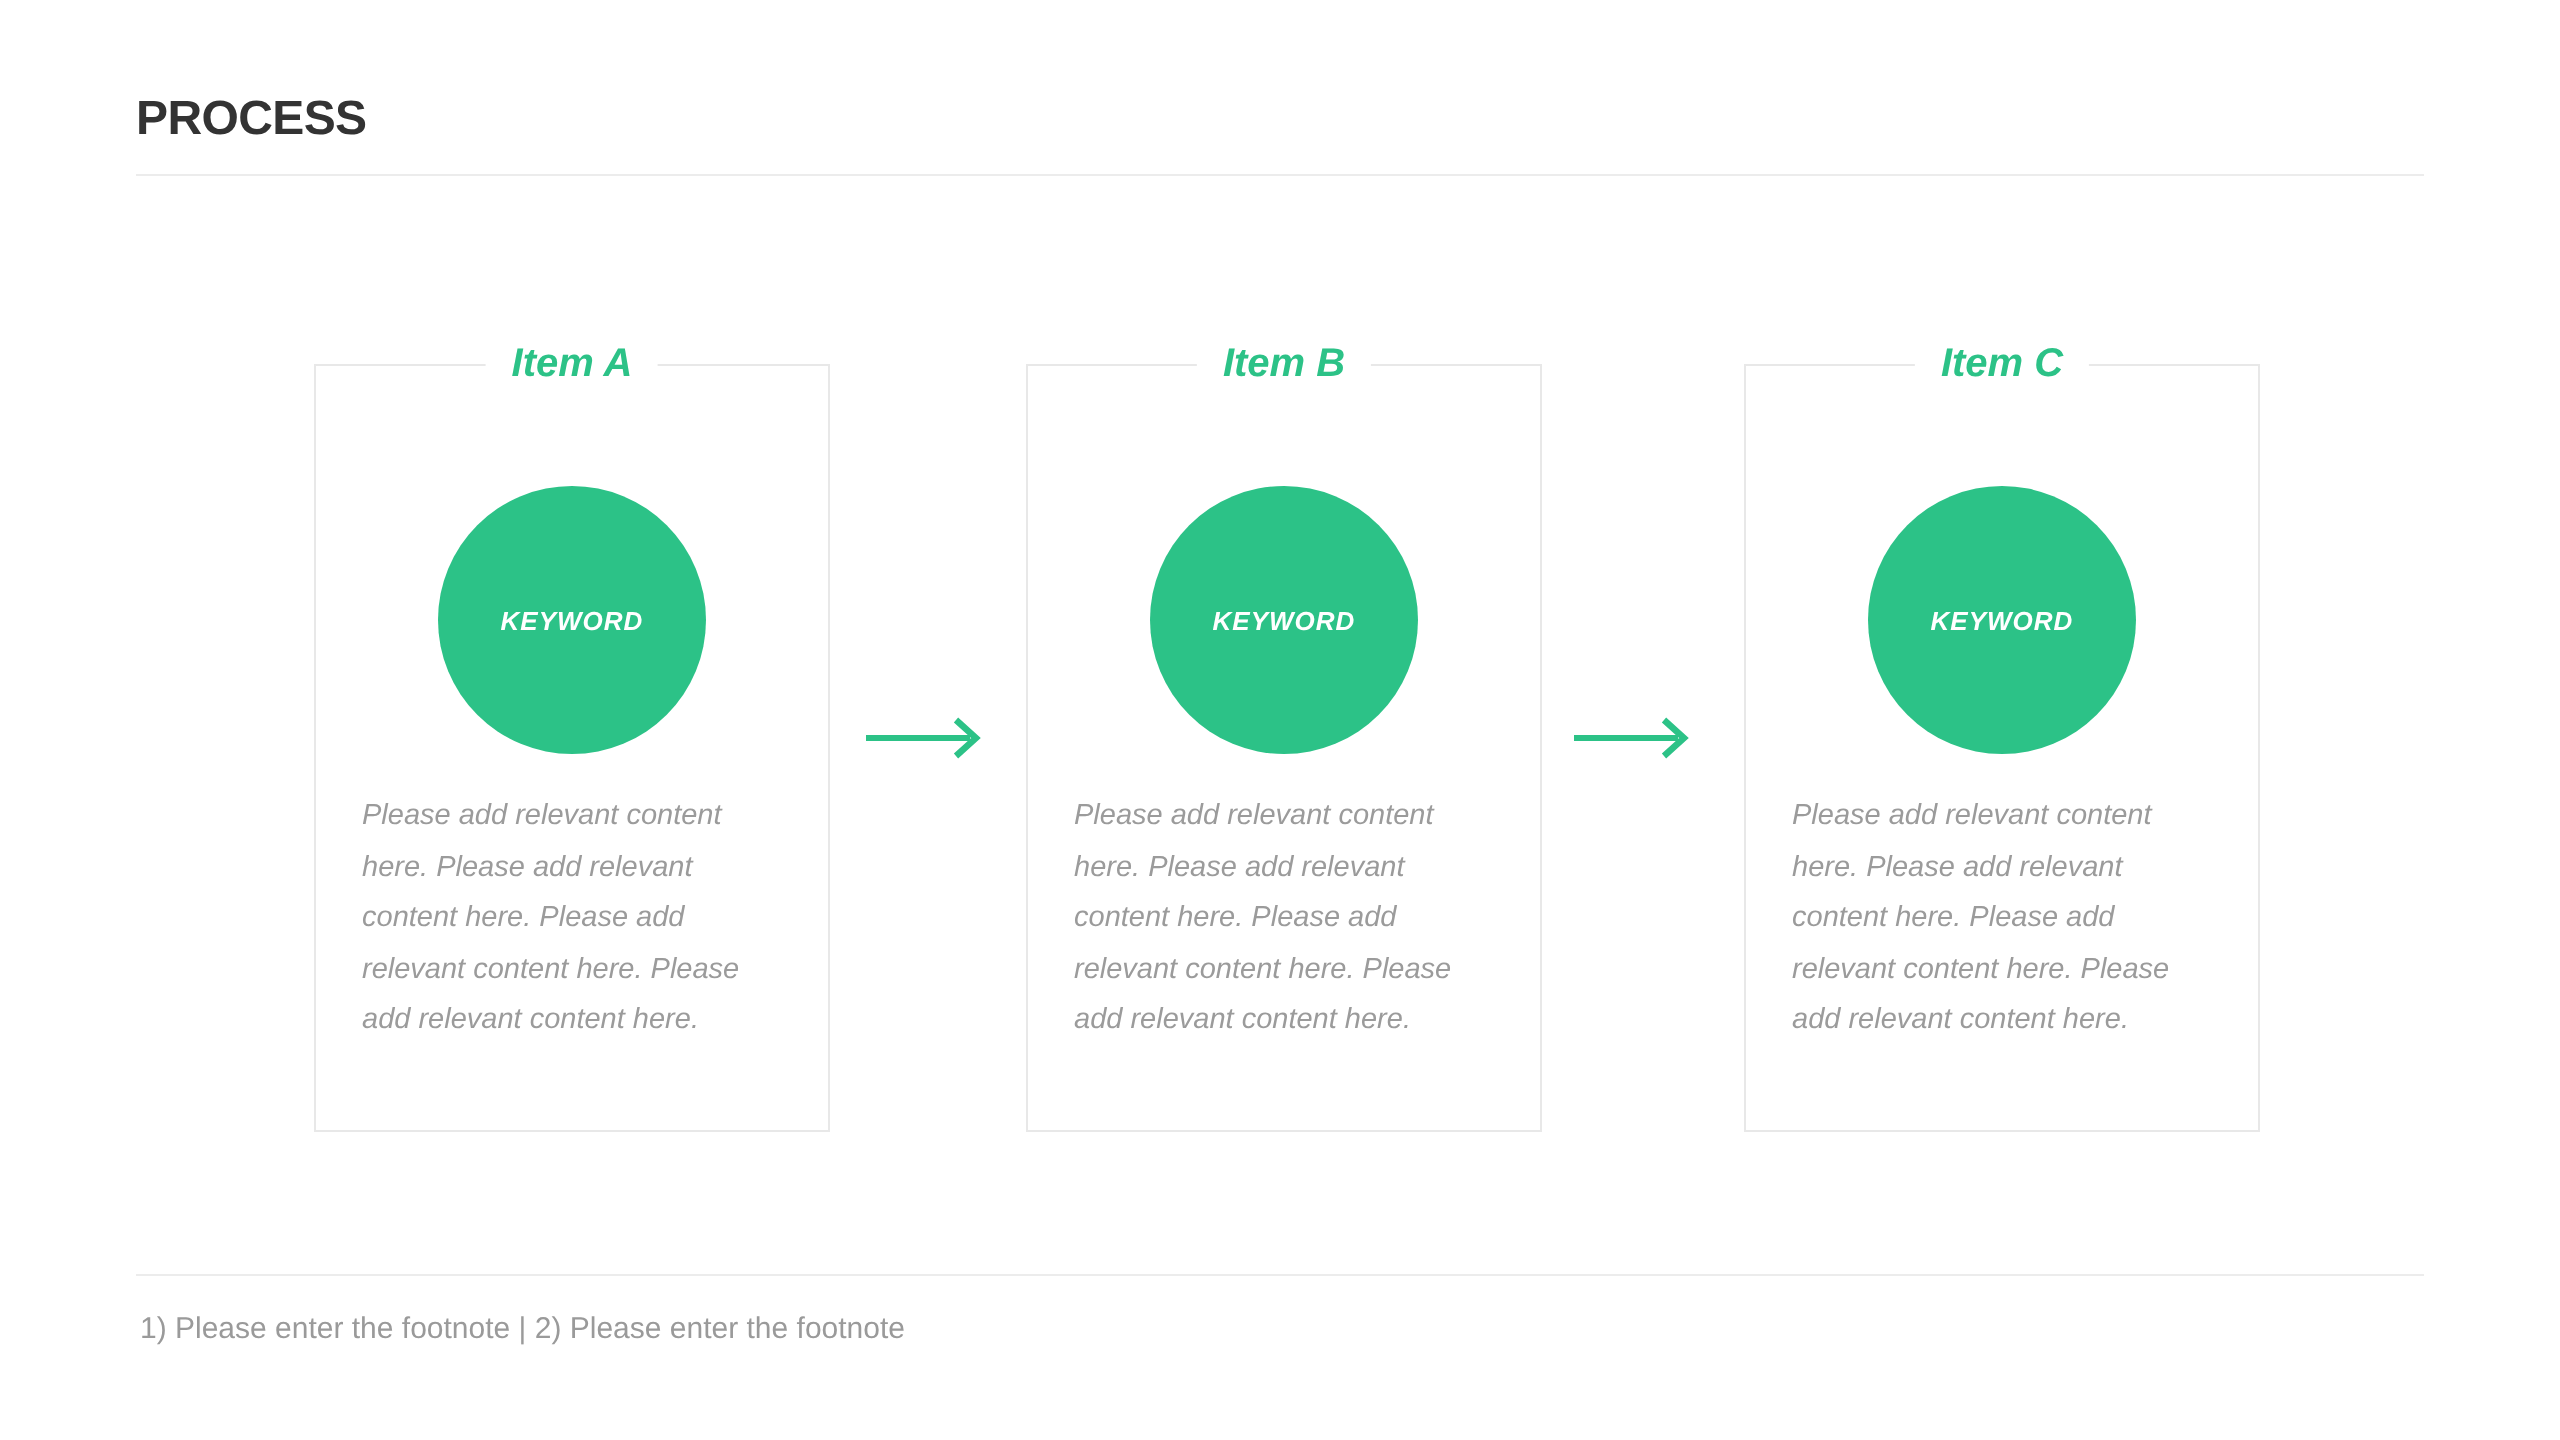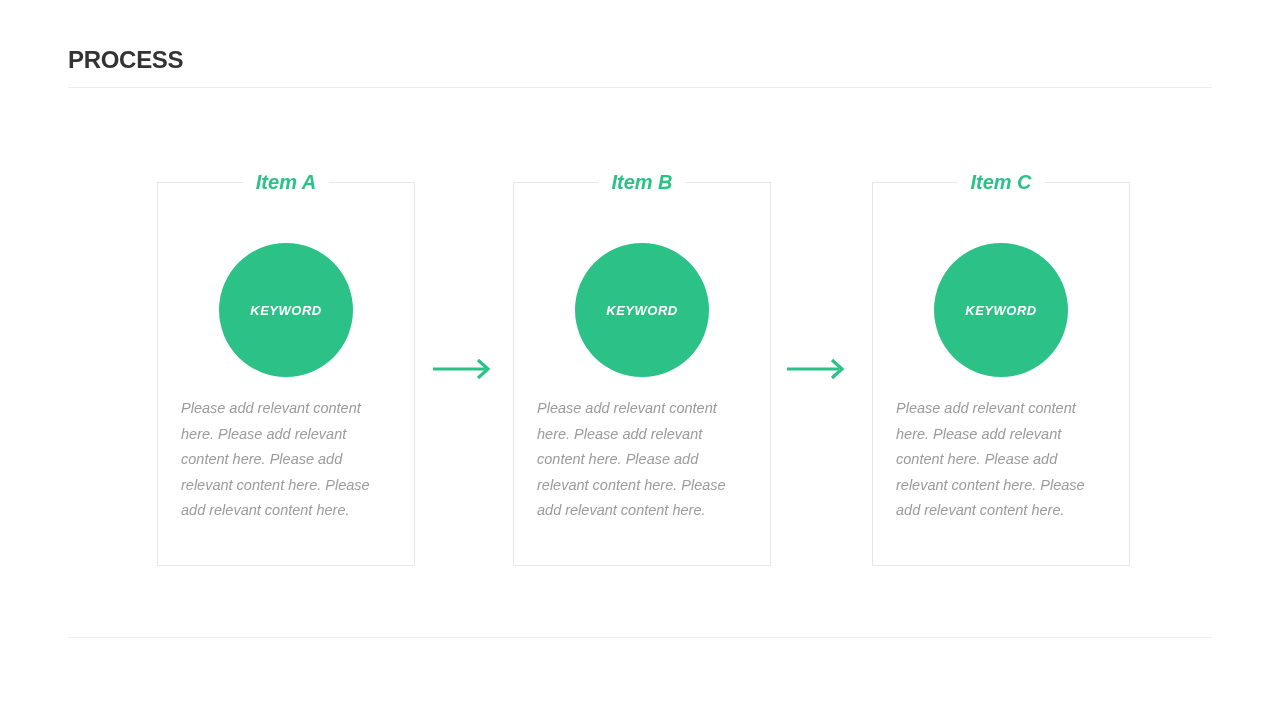--- a/index.html
+++ b/index.html
@@ -117,14 +117,15 @@
 
   <div class="card c">
     <span class="card-title">Item C</span>
     <div class="circle">
       <span class="keyword">KEYWORD</span>
     </div>
     <p class="card-body">Please add relevant content here. Please add relevant content here. Please add relevant content here. Please add relevant content here.</p>
   </div>
 
   <div class="footer-rule"></div>
+  <div class="footnote">1) Please enter the footnote | 2) Please enter the footnote</div>
 
 </div>
 
 </body></html>

